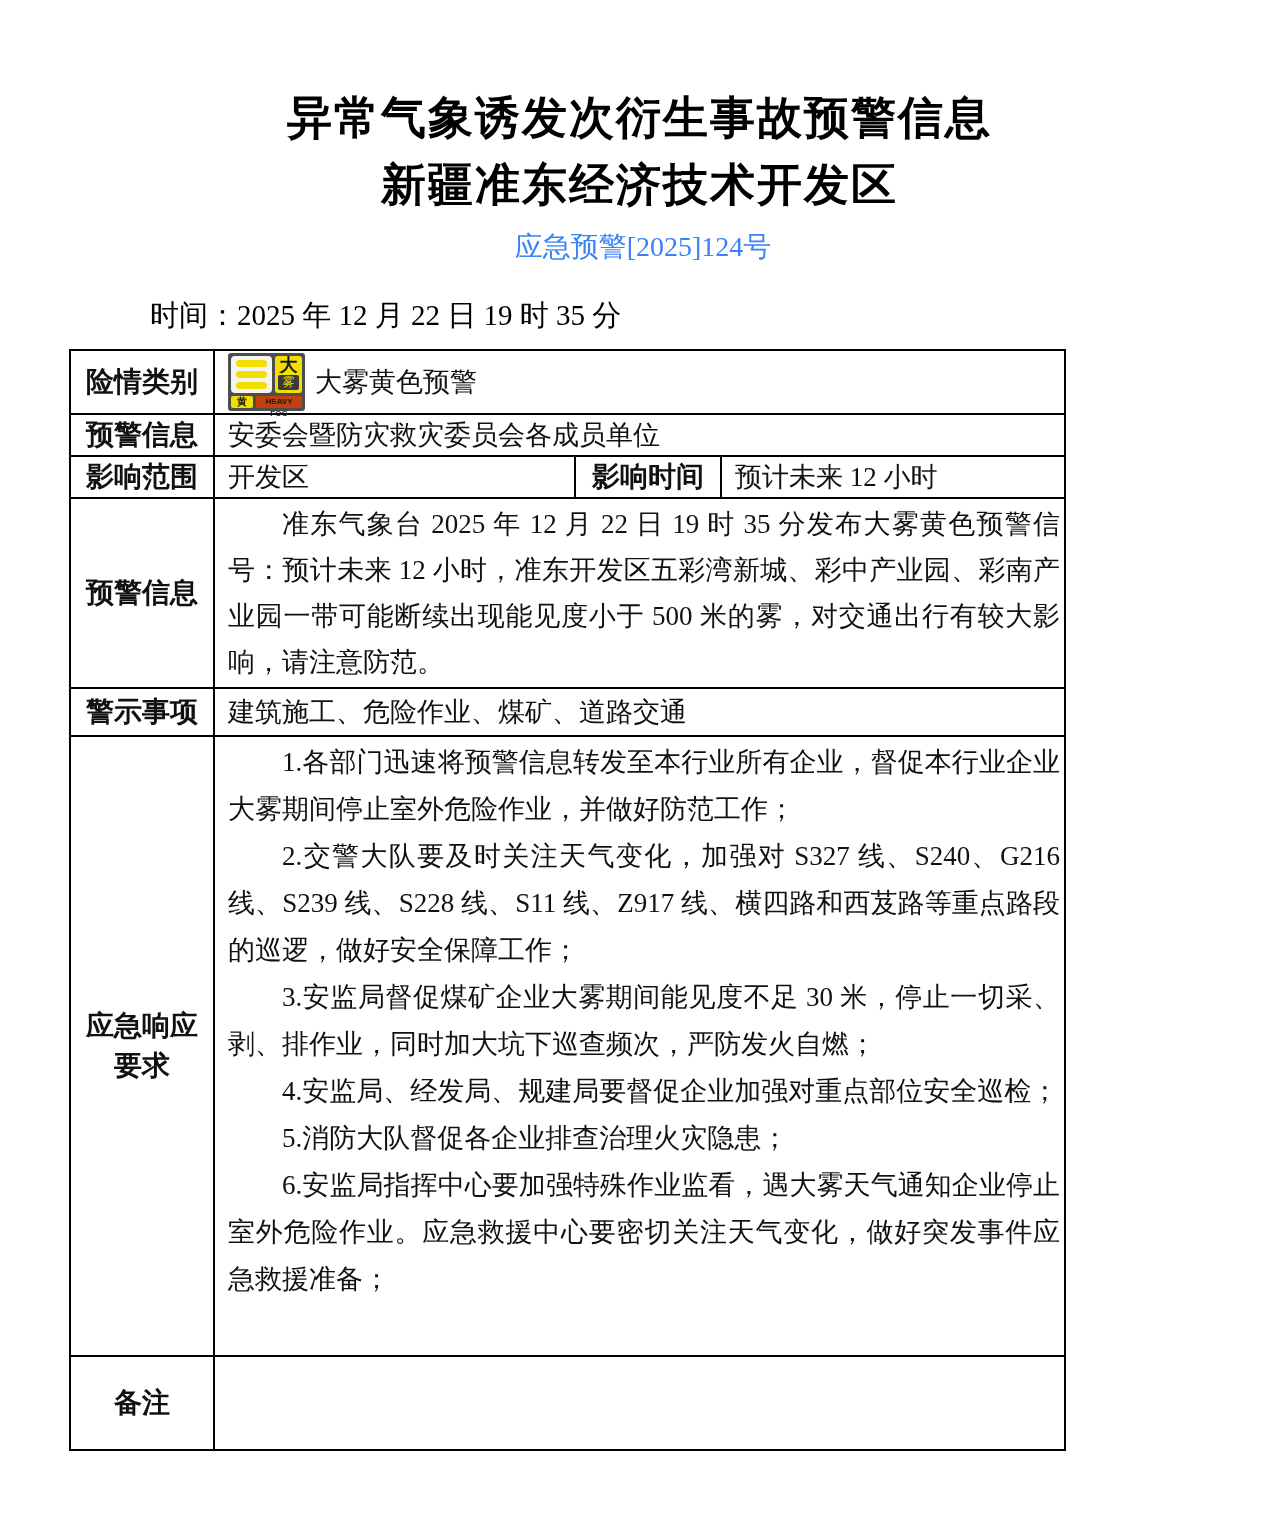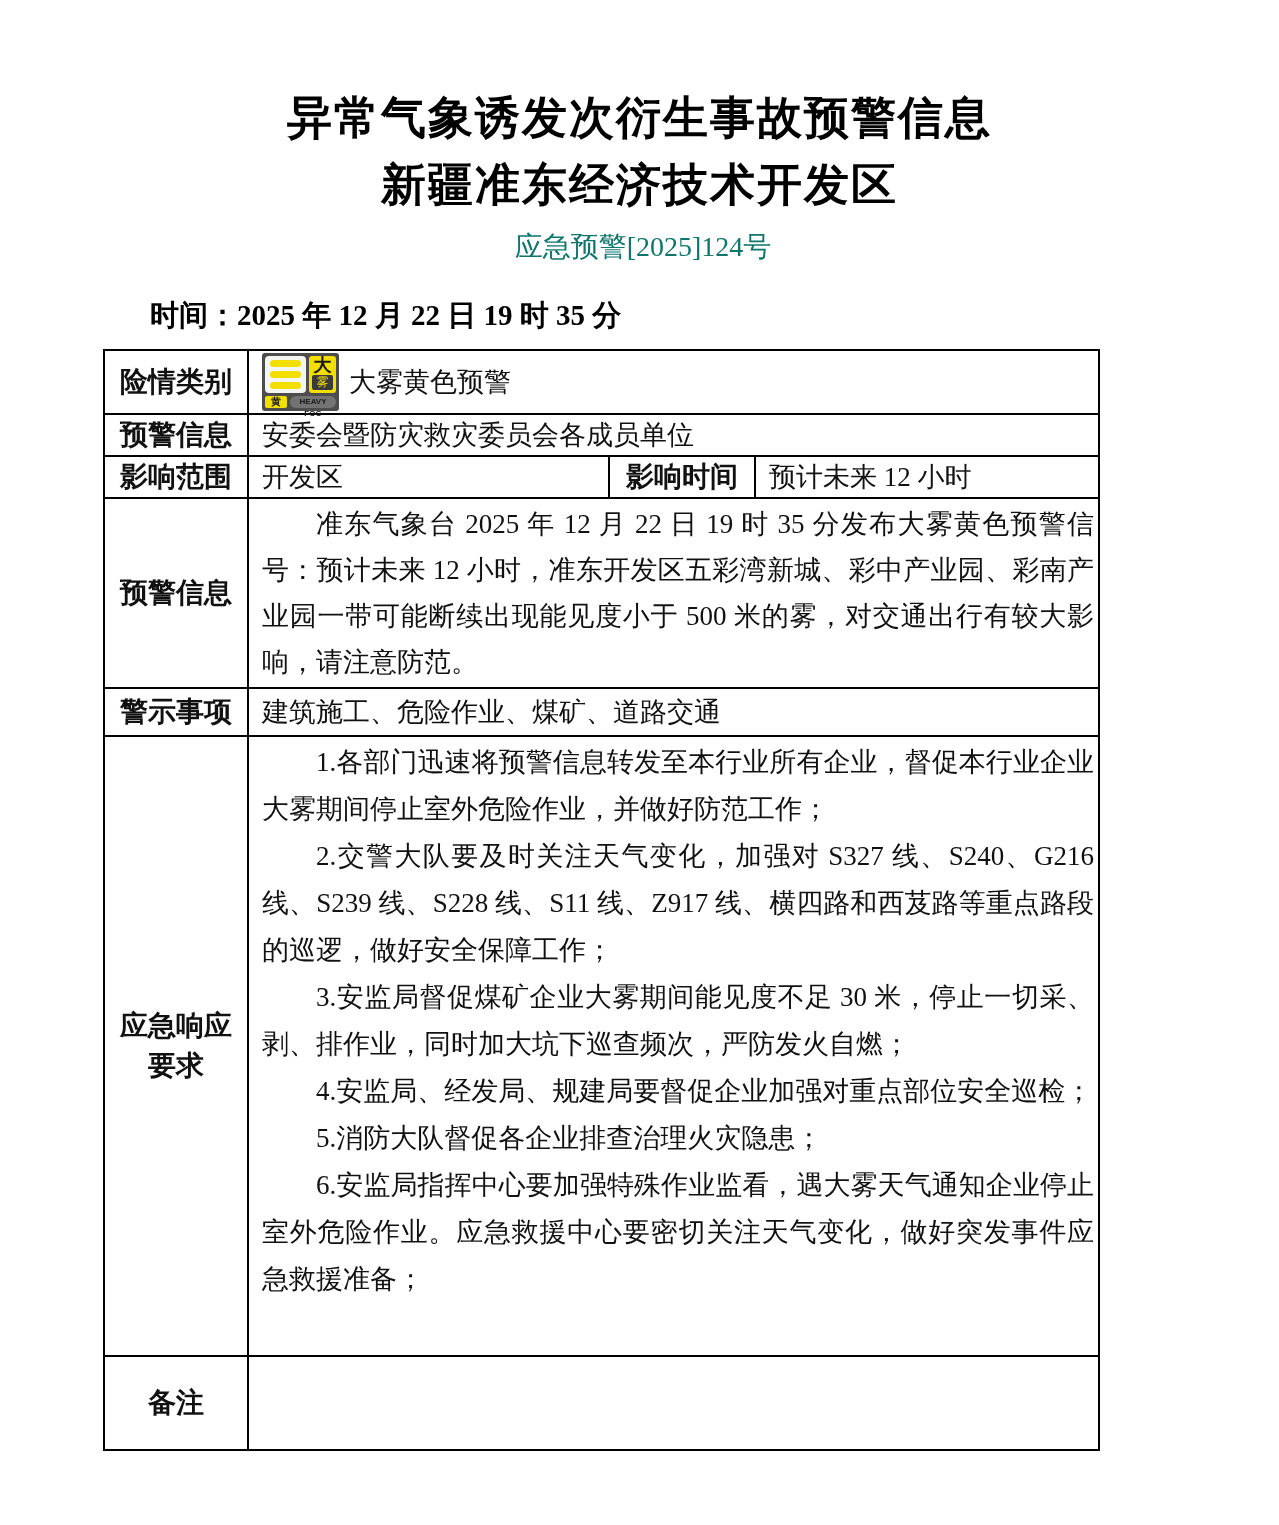--- a/index.html
+++ b/index.html
@@ -19,32 +19,32 @@
     font-size: 45px;
     line-height: 67px;
     letter-spacing: 2px;
     color: #000;
   }
   .title-block { margin-top: 84px; }
   .doc-number {
     text-align: center;
     font-size: 28px;
     margin-top: 10px;
-    color: #0f766e;
+    color: #3b82f6;
     padding-left: 7px;
   }
   .time-line {
     margin: 30px 2px 13px 150px;
     font-size: 29px;
-    font-weight: bold;
+    font-weight: normal;
     color: #000;
   }
 
   .wtable {
-    margin-left: 103px;
+    margin-left: 69px;
     width: 997px;
     border: 2px solid #000;
   }
   .row { display: flex; border-top: 2px solid #000; }
   .row:first-child { border-top: none; }
 
   .cell { }
   .label {
     flex: 0 0 144px;
     border-right: 2px solid #000;
@@ -134,22 +134,22 @@
     background: #f2df00;
     border-radius: 2px;
     color: #1a1a1a;
     font-size: 10px; line-height: 12px; text-align: center;
     font-family: "Liberation Sans", sans-serif;
     font-weight: bold;
   }
   .fi-caption {
     position: absolute; left: 28px; top: 43px;
     width: 46px; height: 12px;
-    background: #737373;
-    border-radius: 6px;
+    background: #c2410c;
+    border-radius: 0;
     color: #1a1a1a;
     font-size: 8px; line-height: 12px; text-align: center;
     font-family: "Liberation Sans", sans-serif;
     font-weight: bold;
     letter-spacing: 0;
   }
 </style>
 </head>
 <body>
 

